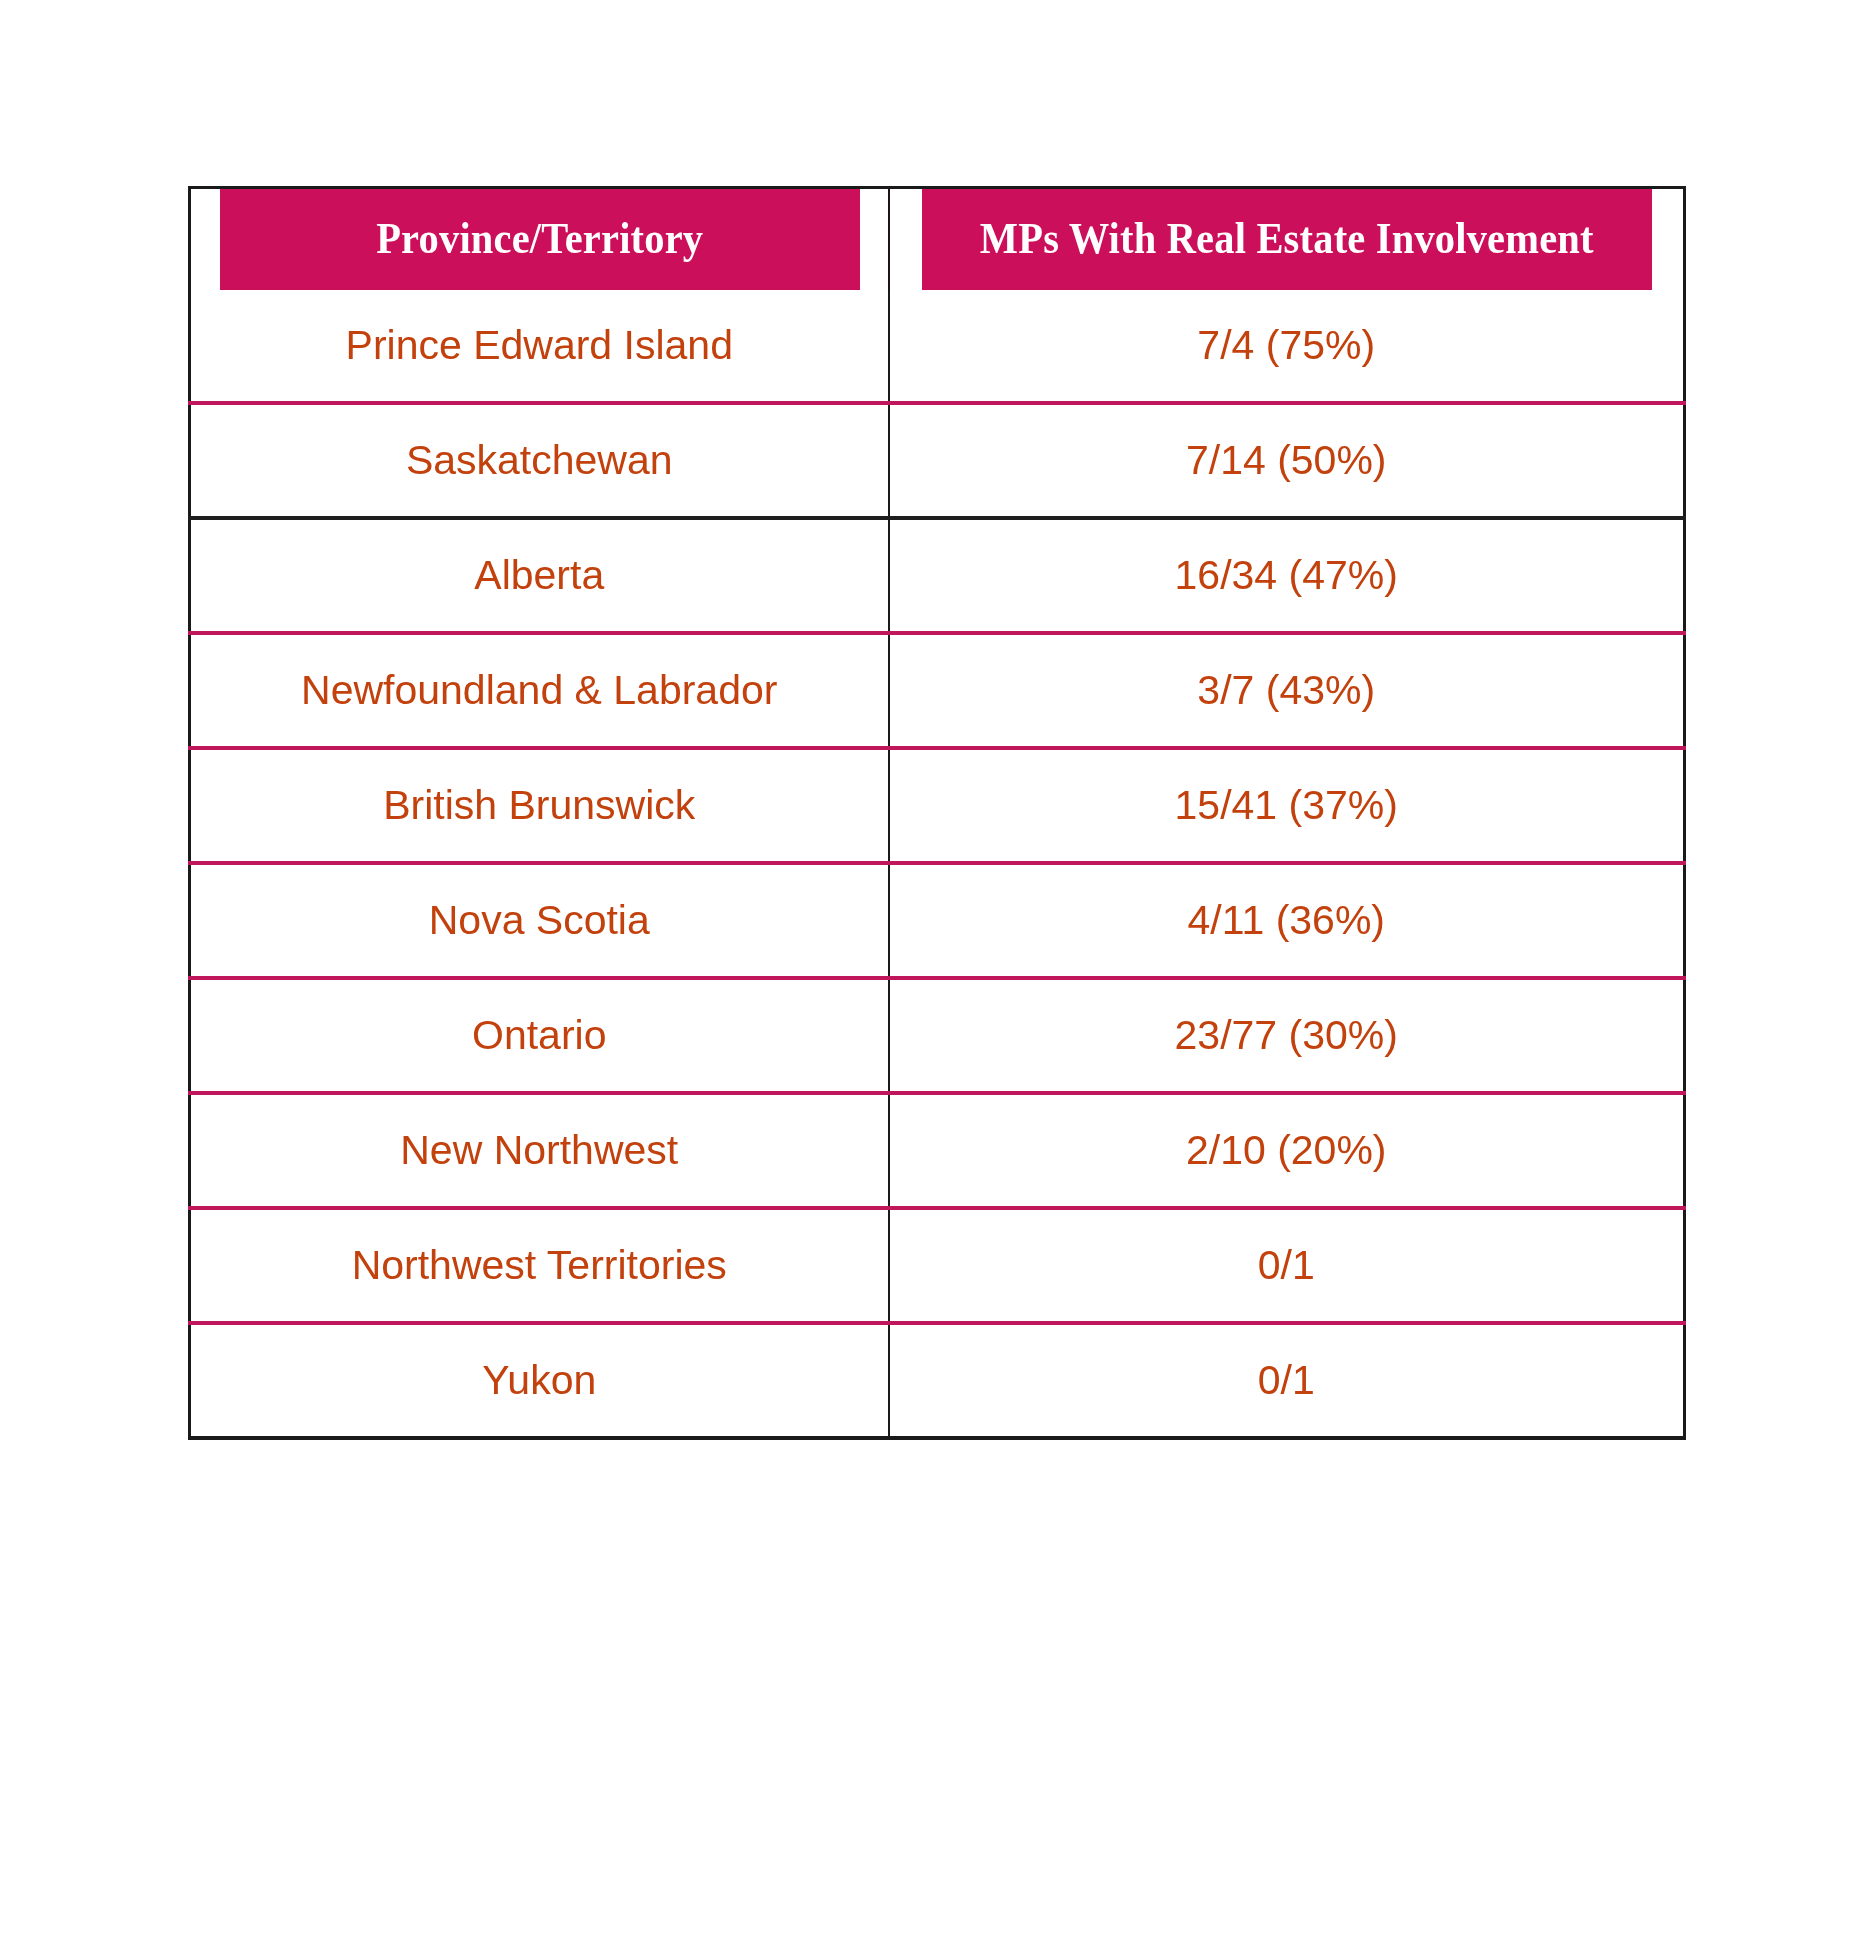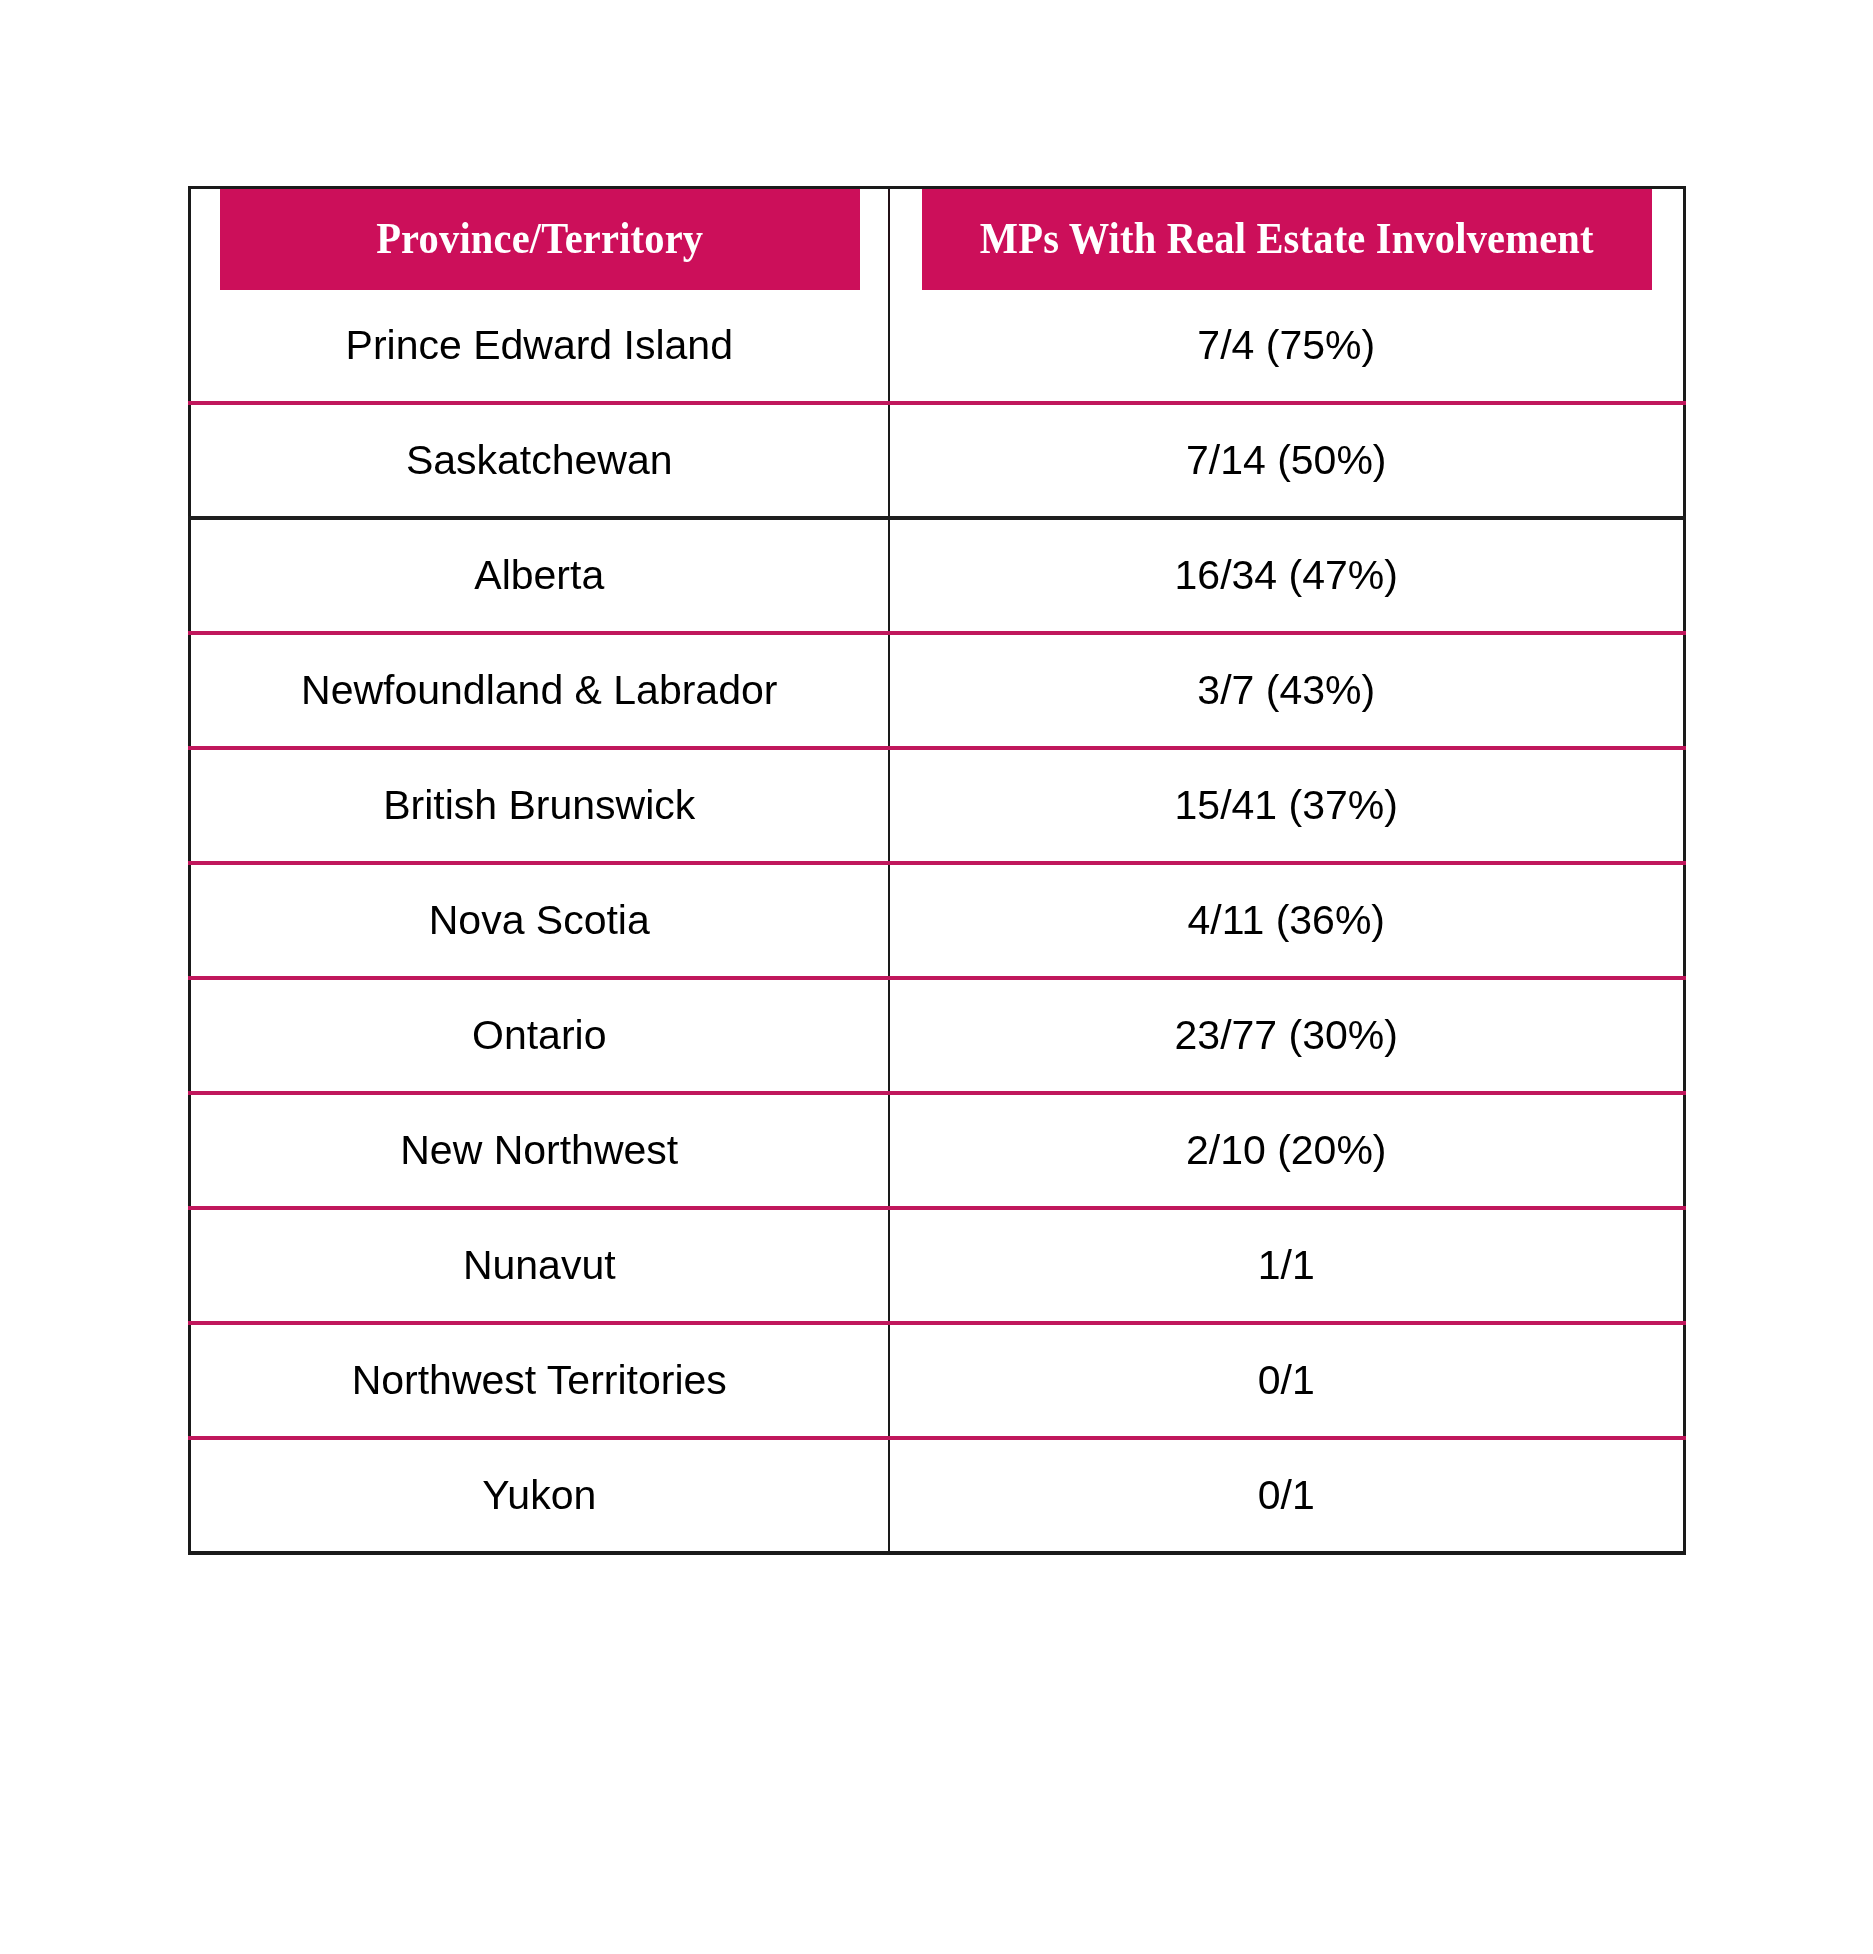--- a/index.html
+++ b/index.html
@@ -59,21 +59,21 @@
   }
 
   thead th.th-province { border-right: 2.8px solid #231017; }
   thead th.th-value    { }
 
   tbody td {
     height: 111px;
     padding: 0 15px;
     text-align: center;
     vertical-align: middle;
-    color: #000000;
+    color: #c2410c;
     font-family: "Liberation Sans", "DejaVu Sans", sans-serif;
     font-weight: 400;
     font-size: 41px;
     line-height: 1.12;
     background: #ffffff;
     white-space: nowrap;
   }
 
   tbody td.cell-province { border-right: 2.8px solid #1a1a1a; }
 
@@ -126,24 +126,20 @@
           </tr>
           <tr class="sep-crimson">
             <td class="cell-province">Ontario</td>
             <td class="cell-value">23/77 (30%)</td>
           </tr>
           <tr class="sep-crimson">
             <td class="cell-province">New Northwest</td>
             <td class="cell-value">2/10 (20%)</td>
           </tr>
           <tr class="sep-crimson">
-            <td class="cell-province">Nunavut</td>
-            <td class="cell-value">1/1</td>
-          </tr>
-          <tr class="sep-crimson">
             <td class="cell-province">Northwest Territories</td>
             <td class="cell-value">0/1</td>
           </tr>
           <tr class="sep-none">
             <td class="cell-province">Yukon</td>
             <td class="cell-value">0/1</td>
           </tr>
         </tbody>
     </table>
   </div>

